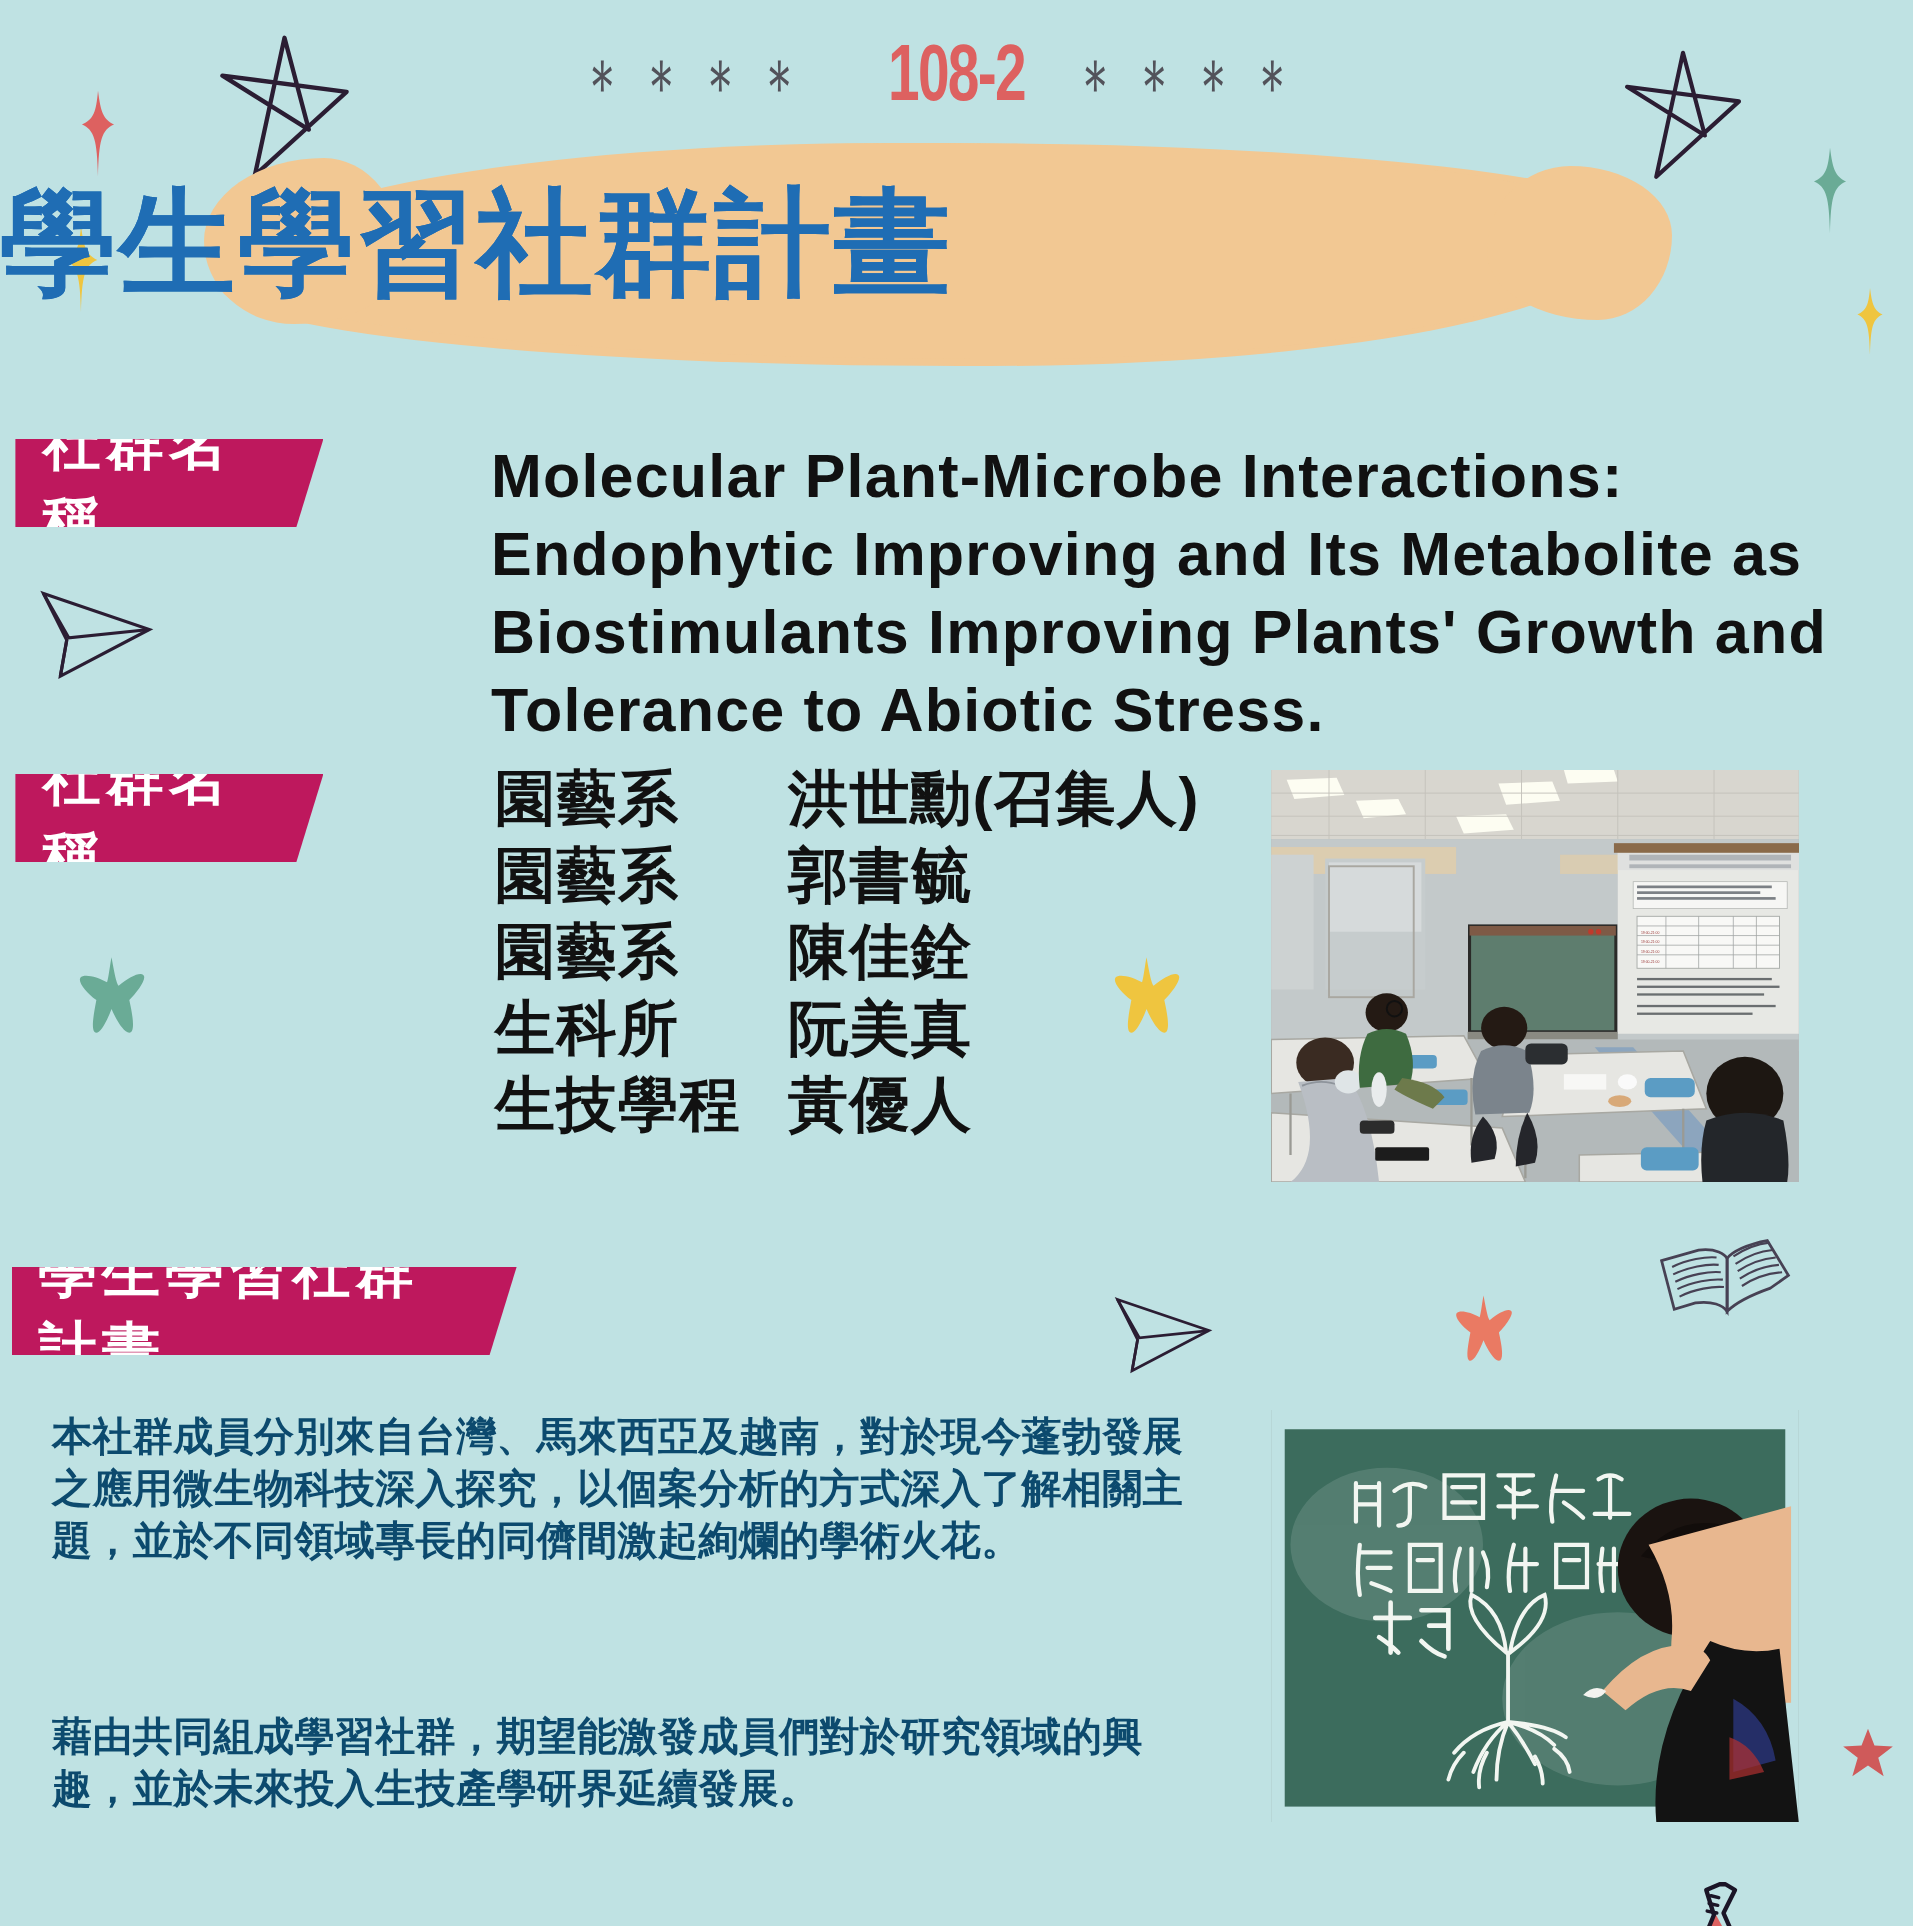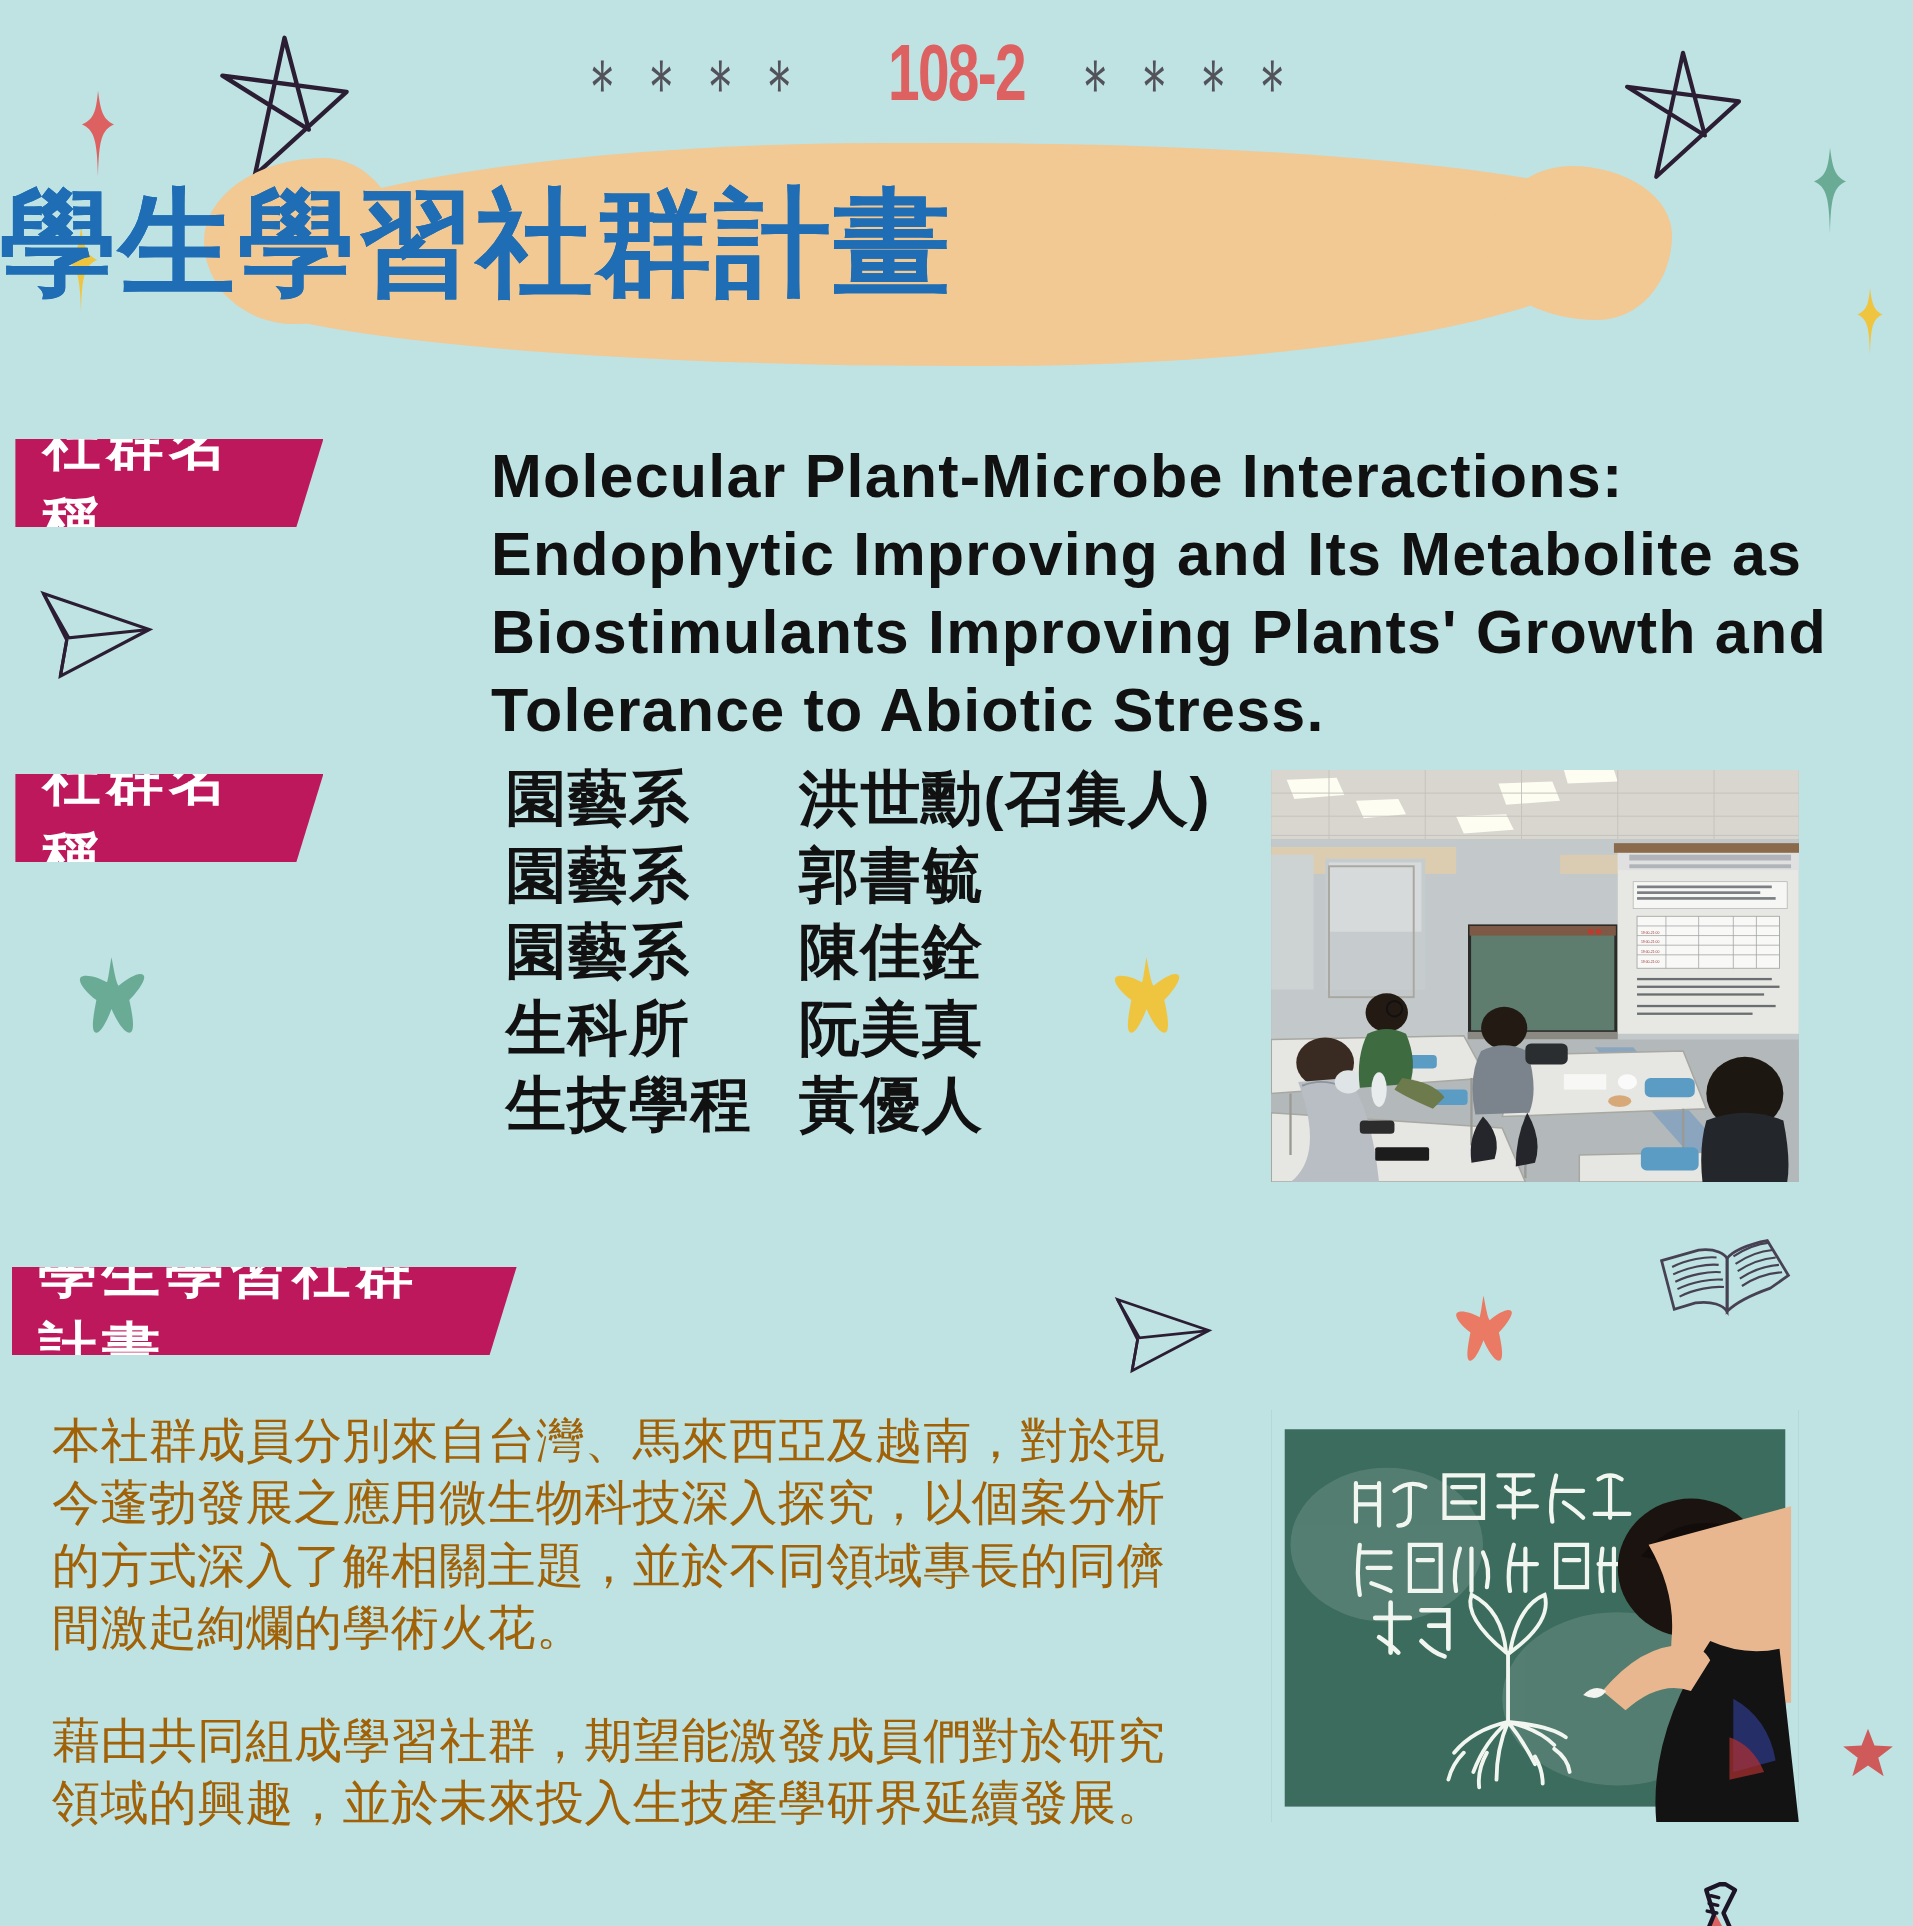--- a/index.html
+++ b/index.html
@@ -65,43 +65,43 @@
     letter-spacing:5.4px;
     display:flex; align-items:center;
     padding:14px 35px 14px 27px;
     height:88px;
     clip-path: polygon(0 0, 100% 0, calc(100% - 27px) 100%, 0 100%);
   }
 
   
   .body-cn {
     position:absolute;
-    font-size:48px;
-    font-weight:normal;
-    color:#a16207;
+    font-size:40px;
+    font-weight:bold;
+    color:#0c4a6e;
     line-height:1.30;
     letter-spacing:0.4px;
   }
 
   
   #community-title {
     position:absolute;
     left:491px; top:437px; width:1387px;
     font-size:61px; font-weight:bold; color:#111;
     line-height:1.28; letter-spacing:1.2px;
     font-family:"Liberation Sans","DejaVu Sans",sans-serif;
   }
 
   
   #members {
     position:absolute; left:495px; top:763px;
   }
   .member-row { display:flex; font-size:60px; font-weight:bold; color:#111;
     line-height:1.20; margin-bottom:4.6px; letter-spacing:1.5px; }
-  .member-dept { width:293px; display:inline-block;margin-left:11px; }
+  .member-dept { width:293px; display:inline-block; }
   .member-name { }
   #member-alias { font-size:37px; font-weight:bold; color:#111;
     margin-left:247px; margin-top:-3.9px; letter-spacing:0.8px; }
 
   
   .photo {
     position:absolute;
     overflow:hidden;
     background:#9fb4b4;
   }

